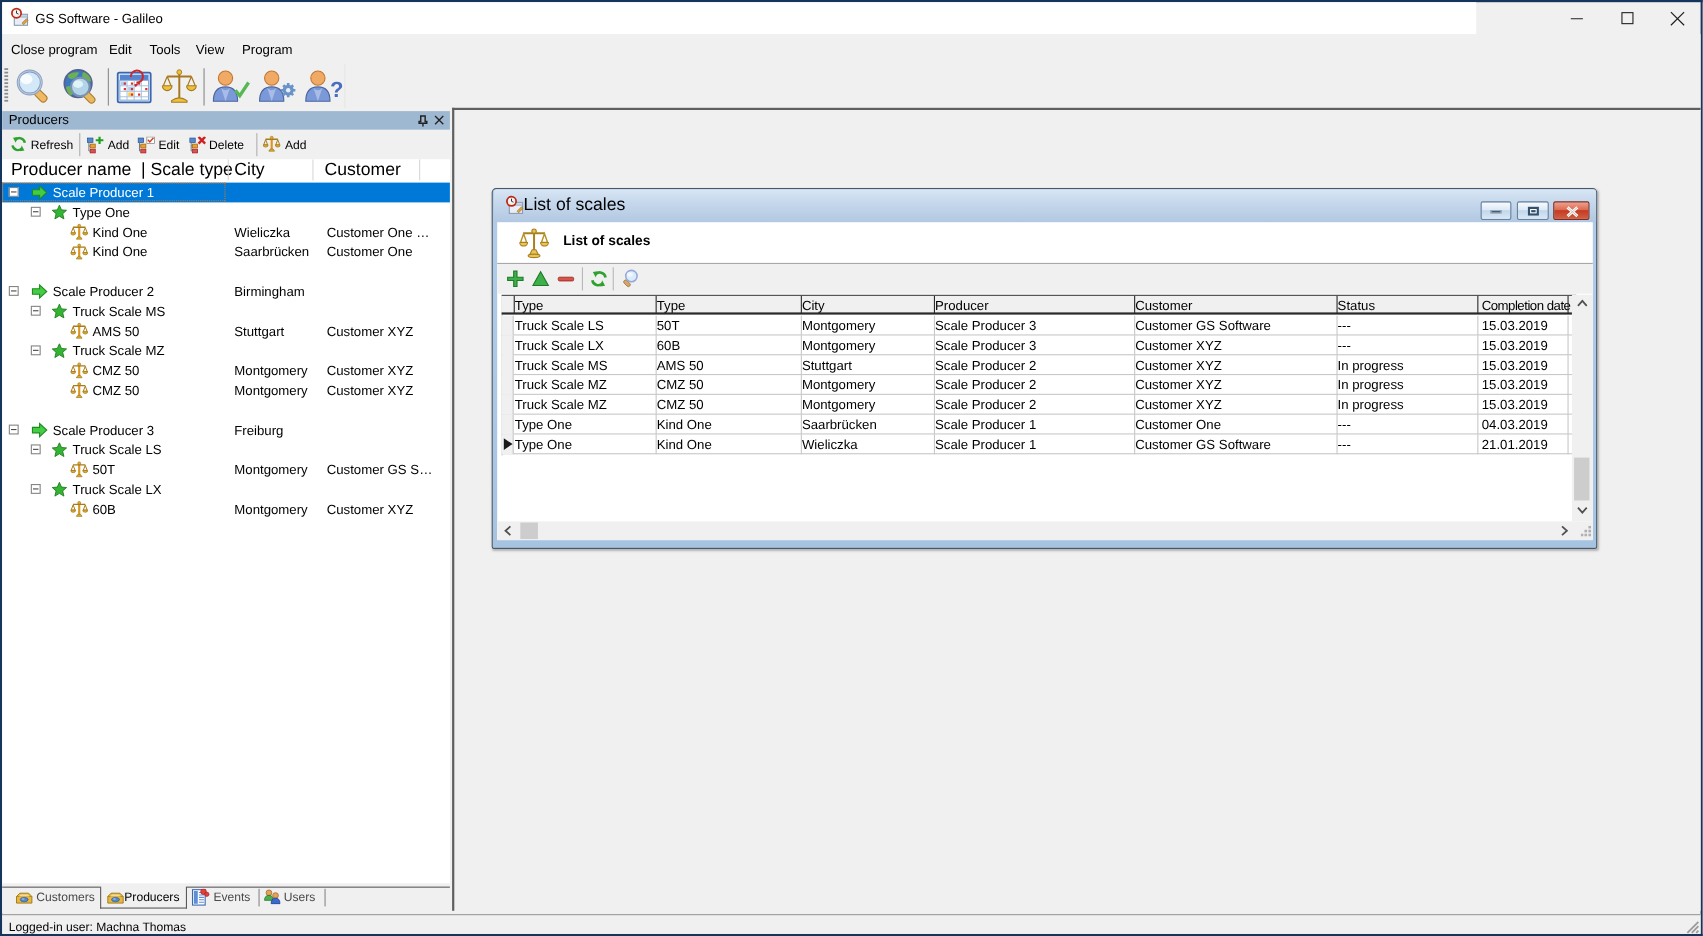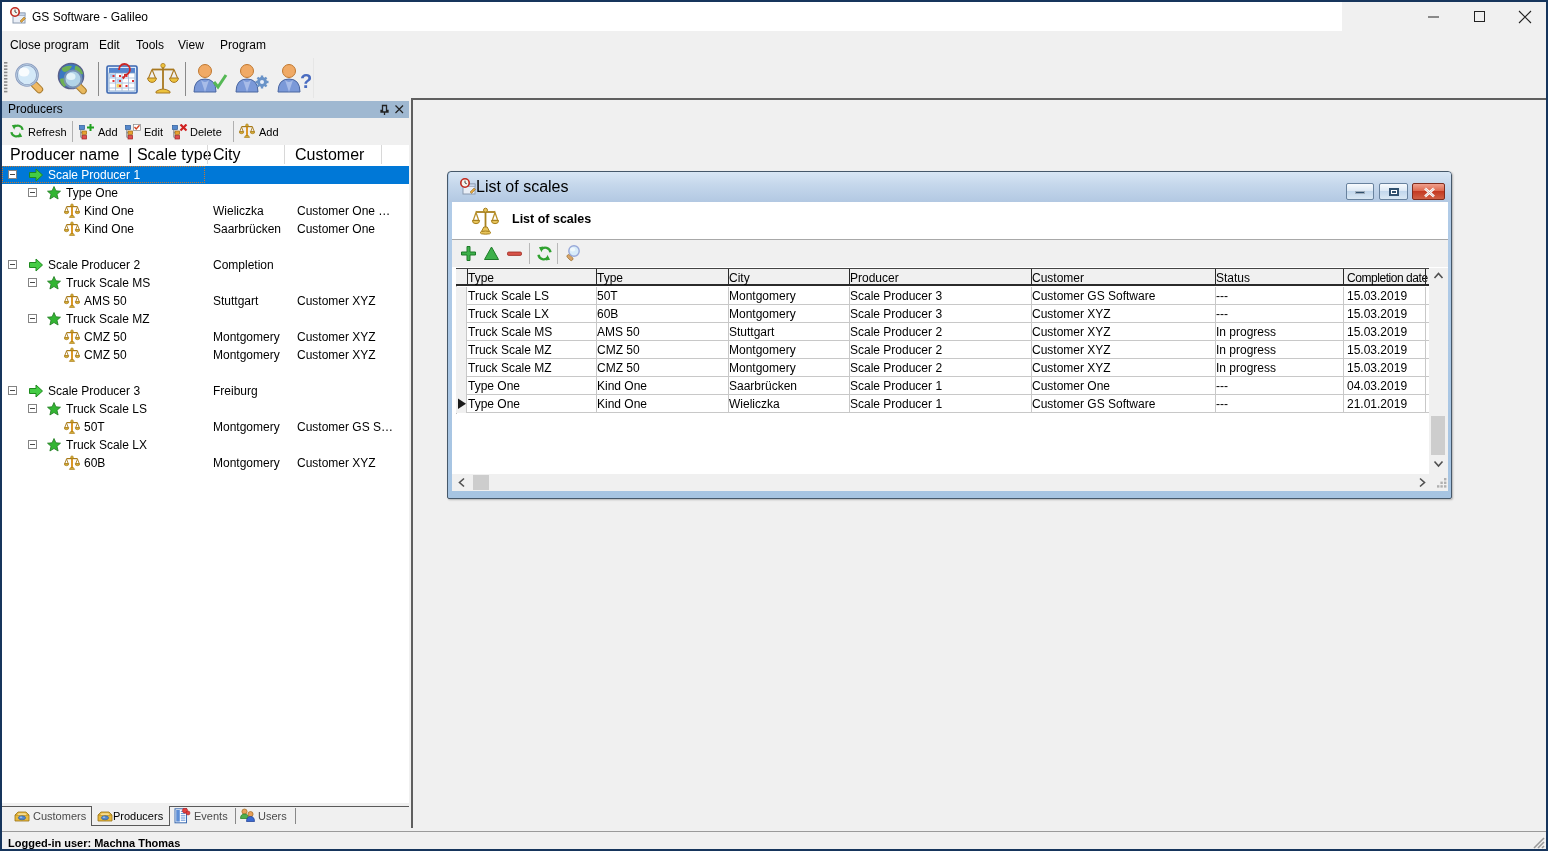--- a/index.html
+++ b/index.html
@@ -312,21 +312,21 @@
         <div class="abs t12" style="left:295px;top:0;">Customer One</div>
       </div>
     <div class="abs" style="left:0;top:111px;width:407px;height:18px;">
         <div class="abs" style="left:6px;top:4px;width:9px;height:9px;background:#fff;border:1px solid #848484;">
           <div class="abs" style="left:1px;top:3px;width:5px;height:1px;background:#4a4a4a;"></div>
         </div>
         <svg class="abs" style="left:26px;top:1px;" width="16" height="16" viewBox="0 0 16 16">
           <use href="#i-arrow"></use>
         </svg>
         <div class="abs t12" style="left:46px;top:0;">Scale Producer 2</div>
-        <div class="abs t12" style="left:211px;top:0;">Completion</div>
+        <div class="abs t12" style="left:211px;top:0;">Birmingham</div>
       </div>
     <div class="abs" style="left:0;top:129px;width:407px;height:18px;">
         <div class="abs" style="left:26px;top:4px;width:9px;height:9px;background:#fff;border:1px solid #848484;">
           <div class="abs" style="left:1px;top:3px;width:5px;height:1px;background:#4a4a4a;"></div>
         </div>
         <svg class="abs" style="left:45px;top:2px;" width="14" height="14" viewBox="0 0 14 14">
           <use href="#i-star"></use>
         </svg>
         <div class="abs t12" style="left:64px;top:0;">Truck Scale MS</div>
       </div>
@@ -667,21 +667,21 @@
     </svg>
   <div class="abs t11" style="left:192px;top:4px;color:#4a4a4a;">Events</div>
   <div class="vline" style="left:233px;top:5px;height:16px;background:#888;"></div>
   <svg class="abs" style="left:238px;top:5px;" width="16" height="15" viewBox="0 0 16 15">
       <use href="#i-users"></use>
     </svg>
   <div class="abs t11" style="left:256px;top:4px;color:#4a4a4a;">Users</div>
   <div class="vline" style="left:293px;top:5px;height:16px;background:#888;"></div>
 </div>
 
-<div id="statusbar" class="abs" style="left:2px;top:831px;width:1544px;height:18px;background:#f0f0f0;border-top:1px solid #9a9a9a;font-weight:bold;">
+<div id="statusbar" class="abs" style="left:2px;top:831px;width:1544px;height:18px;background:#f0f0f0;border-top:1px solid #9a9a9a;">
   <div class="abs t11" style="left:6px;top:2px;">Logged-in user: Machna Thomas</div>
   <svg class="abs" style="left:1530px;top:4px;" width="13" height="13">
       <g stroke="#9a9a9a" stroke-width="1.6">
         <line x1="12" y1="2" x2="2" y2="12"></line>
         <line x1="12" y1="6" x2="6" y2="12"></line>
         <line x1="12" y1="10" x2="10" y2="12"></line>
       </g>
     </svg>
 </div>
 

